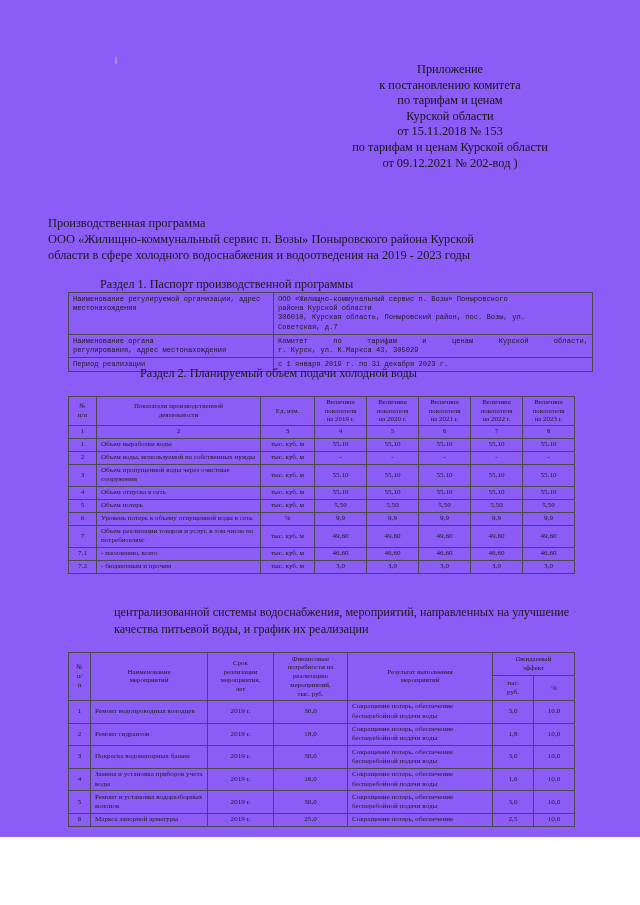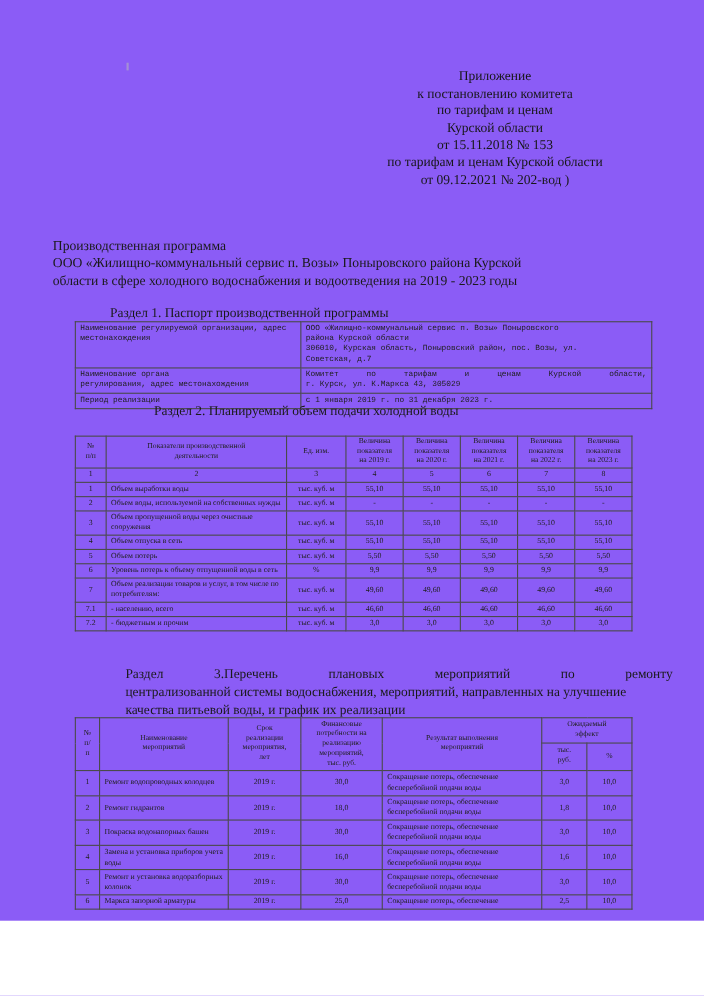--- a/index.html
+++ b/index.html
@@ -336,29 +336,20 @@
           <td>3,0</td>
           <td>3,0</td>
           <td>3,0</td>
           <td>3,0</td>
           <td>3,0</td>
         </tr>
       </tbody>
   </table>
 
   <div class="section-h" id="sec3">
-    <span class="jline">
-      <span>Раздел</span>
-      <span>3.Перечень</span>
-      <span>плановых</span>
-      <span>мероприятий</span>
-      <span>по</span>
-      <span>ремонту</span>
-      <span>объектов</span>
-    </span>
     <span class="j">централизованной системы водоснабжения, мероприятий, направленных на улучшение</span>
     <span class="j">качества питьевой воды, и график их реализации</span>
   </div>
 
   <table class="doc" id="t3">
     <colgroup>
       <col class="k0">
         <col class="k1">
         <col class="k2">
         <col class="k3">

